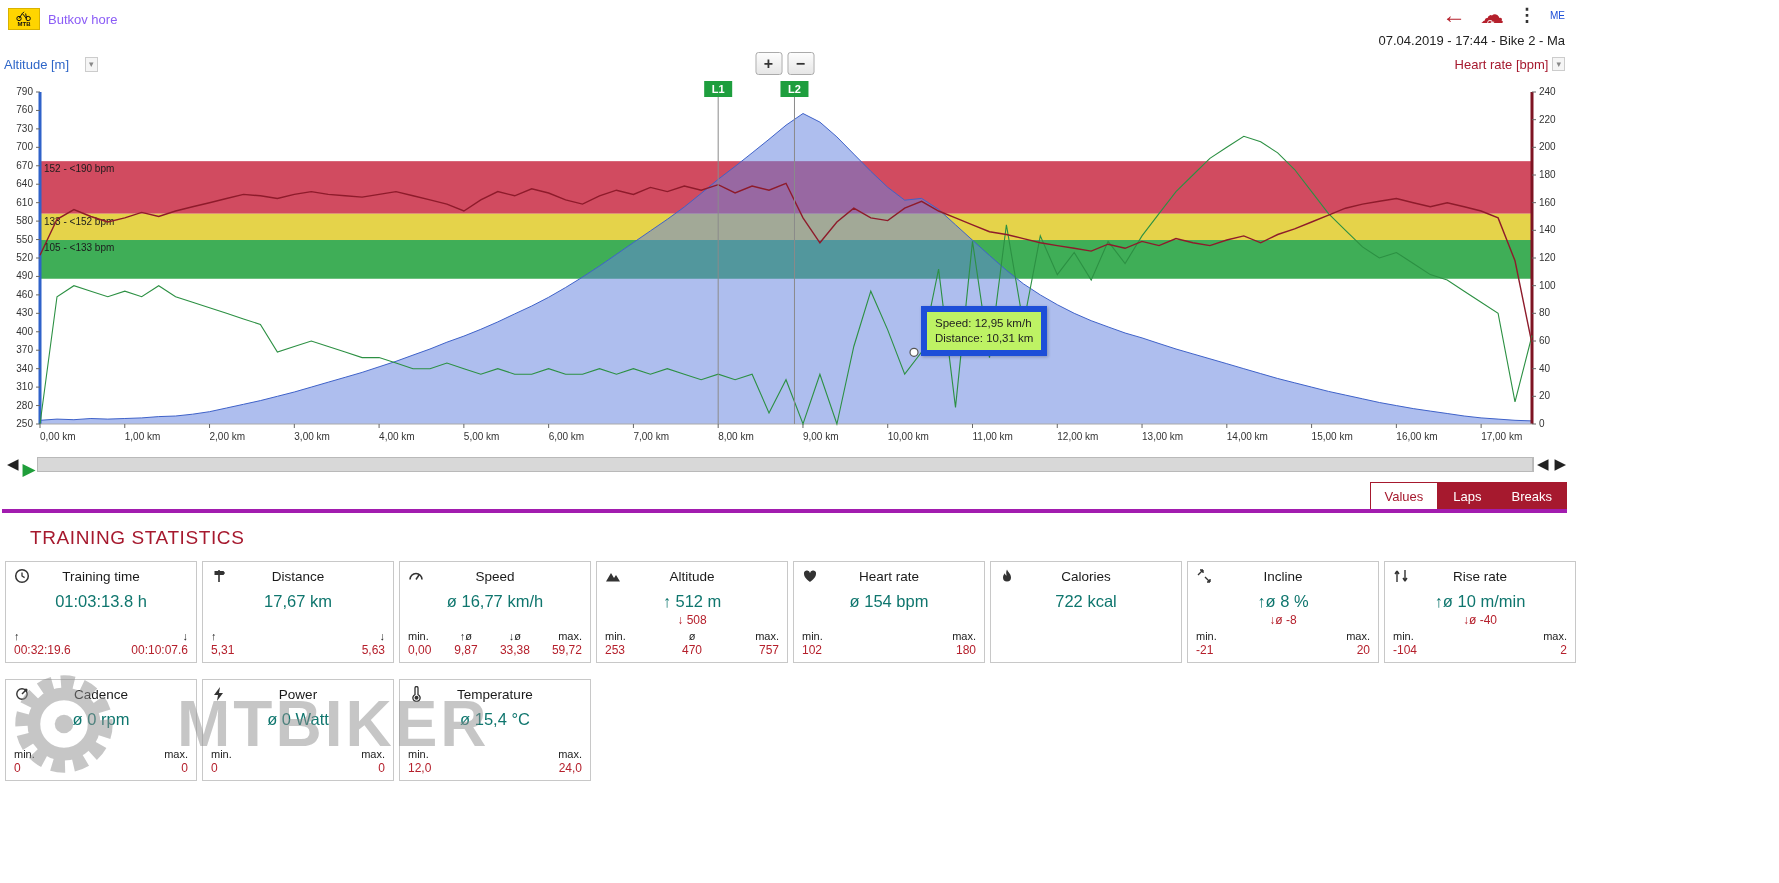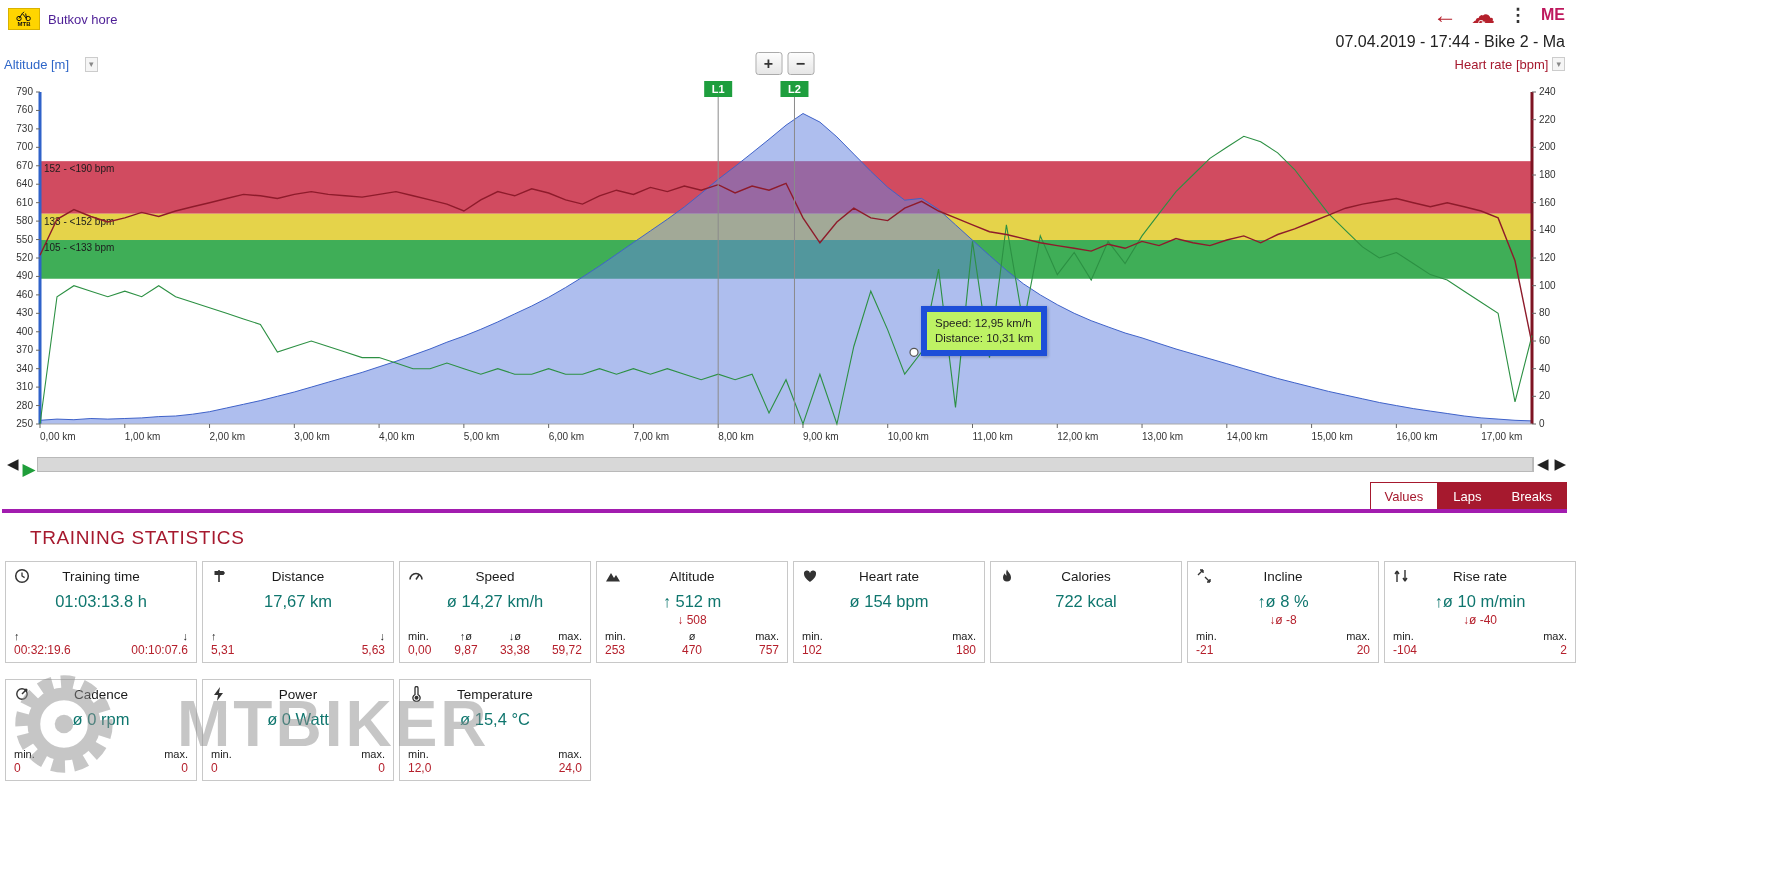--- a/index.html
+++ b/index.html
@@ -6,29 +6,29 @@
   html,body { background:#fff; }
   body { font-family:"Liberation Sans", sans-serif; color:#1a1a1a; }
   .page { position:relative; width:1779px; height:883px; overflow:hidden; background:#fff; }
 
   
   .header { position:relative; height:50px; padding:4px 8px 0 8px; }
   .page-title { font-size:17px; font-weight:bold; color:#a6192e; letter-spacing:.3px; }
   .activity-row { display:flex; align-items:center; gap:8px; margin-top:4px; }
   .mtb-badge { width:32px; height:22px; background:#ffd500; border:1px solid #d9b200; display:flex; flex-direction:column; align-items:center; justify-content:center; }
   .mtb-badge .mtb-txt { font-size:6px; font-weight:bold; color:#111; line-height:6px; }
-  .activity-name { font-size:13px; color:#4c1d95; }
+  .activity-name { font-size:13px; color:#8b5cf6; }
   .header-right { position:absolute; top:4px; right:214px; text-align:right; }
   .header-icons { display:flex; align-items:center; justify-content:flex-end; gap:14px; }
   .back-arrow { color:#b5202c; font-size:24px; font-weight:bold; line-height:20px; cursor:pointer; }
   .cloud-icon { position:relative; color:#b5202c; font-size:24px; line-height:22px; cursor:pointer; }
   .cloud-icon .sync { position:absolute; left:7px; top:8px; font-size:9px; color:#fff; }
   .dots-icon { color:#333; font-size:18px; font-weight:bold; cursor:pointer; }
-  .menu-label { font-size:16px; font-weight:bold; color:#be185d; }
-  .meta-line { margin-top:7px; font-size:16px; color:#222; white-space:nowrap; }
+  .menu-label { font-size:10px; font-weight:normal; color:#1d4ed8; }
+  .meta-line { margin-top:7px; font-size:13px; color:#222; white-space:nowrap; }
 
   
   .chart-block { position:relative; width:1565px; margin-left:2px; }
   .chart-head { position:relative; height:28px; display:flex; align-items:center; padding:0 2px; }
   .axis-sel { display:flex; gap:16px; cursor:pointer; }
   .axis-sel .lbl-left { color:#2e66c8; font-size:13px; }
   .axis-sel .lbl-right { color:#a6192e; font-size:13px; }
   .caret { font-size:9px; color:#888; border:1px solid #ccc; background:#f5f5f5; padding:0 3px; line-height:12px; }
   .zoom-buttons { position:absolute; left:50%; transform:translateX(-50%); top:2px; display:flex; gap:5px; }
   .zoom-buttons button { width:27px; height:23px; font-size:16px; font-weight:bold; color:#333; background:linear-gradient(#fdfdfd,#e6e6e6); border:1px solid #aaa; border-radius:3px; cursor:pointer; line-height:18px; }
@@ -313,21 +313,21 @@
         <div class="card">
           <div class="chead">
             <span class="cicon">
               <svg viewBox="0 0 16 16">
                 <path d="M2 11.5a6 6 0 0 1 12 0" fill="none" stroke="#333" stroke-width="1.6"></path>
                 <line x1="8" y1="11.5" x2="11.3" y2="6.5" stroke="#333" stroke-width="1.5"></line>
               </svg>
             </span>
             <span class="ctitle">Speed</span>
           </div>
-          <div class="cmain">ø 14,27 km/h</div>
+          <div class="cmain">ø 16,77 km/h</div>
           <div class="cfoot">
             <div class="fcol">
               <div class="flabel">min.</div>
               <div class="fvalue">0,00</div>
             </div>
             <div class="fcol">
               <div class="flabel">↑ø</div>
               <div class="fvalue">9,87</div>
             </div>
             <div class="fcol">

